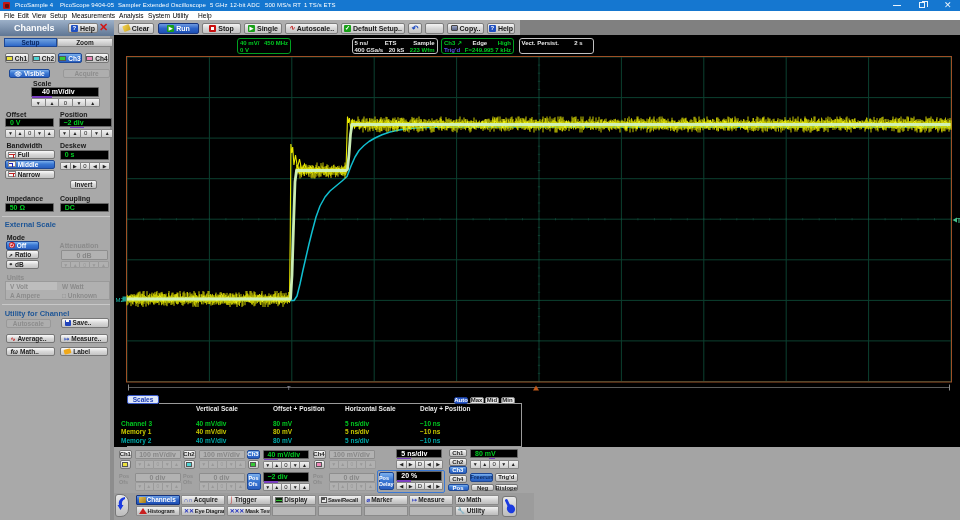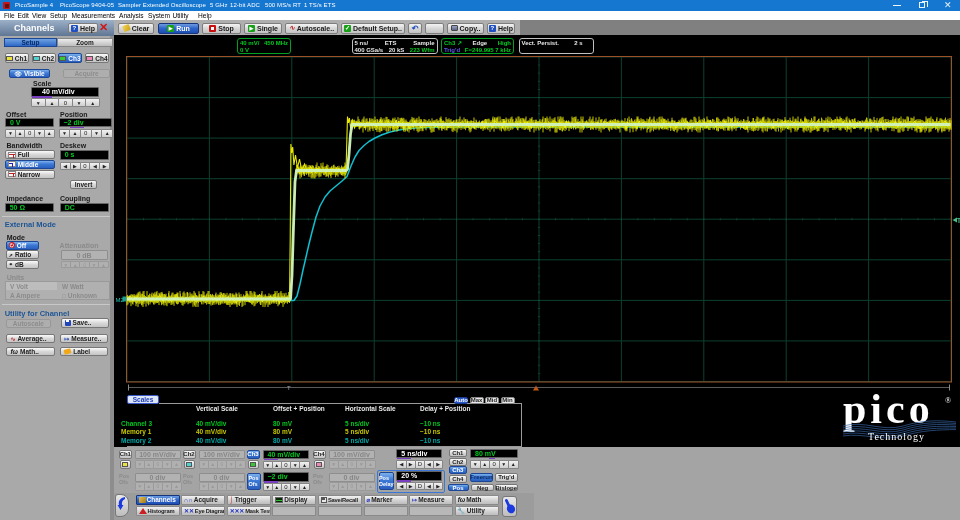--- a/index.html
+++ b/index.html
@@ -136,21 +136,21 @@
       <i style="font-size:6px">0</i>
       <i>◀</i>
       <i>▶</i>
     </div>
 <div class="abs pbtn" style="left:70px;top:180px;width:27px;height:8.5px">Invert</div>
 <div class="abs lbl" style="left:6.5px;top:194.5px">Impedance</div>
 <div class="abs lbl" style="left:60px;top:194.5px">Coupling</div>
 <div class="abs fld fldg" style="left:4.7px;top:202.5px;width:49.5px;height:9.5px">50 Ω</div>
 <div class="abs fld fldg" style="left:59.7px;top:202.5px;width:49.5px;height:9.5px">DC</div>
 <div class="abs" style="left:2px;top:215.5px;width:108px;height:1px;background:#8f8f8f;border-bottom:1px solid #c8c8c8"></div>
-<div class="abs hdr" style="left:4.7px;top:219.5px">External Mode</div>
+<div class="abs hdr" style="left:4.7px;top:219.5px">External Scale</div>
 <div class="abs lbl" style="left:6.7px;top:233.5px">Mode</div>
 <div class="abs pbtn sel" style="left:5.8px;top:240.5px;width:33px;height:9px;justify-content:flex-start;padding-left:2px"><span style="display:inline-block;width:6px;height:6px;background:#d01818;border-radius:50%;color:#fff;font-size:5px;line-height:6px;text-align:center">⏻</span>Off</div>
 <div class="abs pbtn" style="left:5.8px;top:250px;width:33px;height:9px;justify-content:flex-start;padding-left:2px"><span style="font-size:5px">➚</span>Ratio</div>
 <div class="abs pbtn" style="left:5.8px;top:259.5px;width:33px;height:9px;justify-content:flex-start;padding-left:2px"><span style="font-size:5px">⚭</span>dB</div>
 <div class="abs dlbl" style="left:59.6px;top:241.5px">Attenuation</div>
 <div class="abs dfld" style="left:60.6px;top:250px;width:47px;height:10px">0 dB</div>
 <div class="abs spin dis" style="left:60.6px;top:261px;width:47px;height:7px">
       <i>▼</i>
       <i>▲</i>
       <i style="font-size:5px">0</i>
@@ -366,35 +366,20 @@
 <div class="abs" style="left:121px;top:428px;font-size:6.5px;font-weight:bold;color:#c8c800">Memory 1</div>
 <div class="abs" style="left:196px;top:428px;font-size:6.5px;font-weight:bold;color:#c8c800">40 mV/div</div>
 <div class="abs" style="left:273px;top:428px;font-size:6.5px;font-weight:bold;color:#c8c800">80 mV</div>
 <div class="abs" style="left:345px;top:428px;font-size:6.5px;font-weight:bold;color:#c8c800">5 ns/div</div>
 <div class="abs" style="left:420px;top:428px;font-size:6.5px;font-weight:bold;color:#c8c800">−10 ns</div>
 <div class="abs" style="left:121px;top:436.5px;font-size:6.5px;font-weight:bold;color:#00a8a8">Memory 2</div>
 <div class="abs" style="left:196px;top:436.5px;font-size:6.5px;font-weight:bold;color:#00a8a8">40 mV/div</div>
 <div class="abs" style="left:273px;top:436.5px;font-size:6.5px;font-weight:bold;color:#00a8a8">80 mV</div>
 <div class="abs" style="left:345px;top:436.5px;font-size:6.5px;font-weight:bold;color:#00a8a8">5 ns/div</div>
 <div class="abs" style="left:420px;top:436.5px;font-size:6.5px;font-weight:bold;color:#00a8a8">−10 ns</div>
-<div class="abs" style="left:838px;top:394px;width:122px;height:52px">
-<div style="position:absolute;left:5px;top:-9px;font-family:'Liberation Serif',serif;font-size:42px;font-weight:bold;color:#fff;letter-spacing:4px">pico</div>
-<div style="position:absolute;left:107px;top:2px;font-family:'Liberation Serif',serif;font-size:8px;color:#fff">®</div>
-<svg width="122" height="52" style="position:absolute;left:0;top:0" viewBox="0 0 122 52">
-<g stroke="#35619f" fill="none" stroke-width="0.7">
-<path d="M5,32 C25,26 45,38 65,32 S100,26 118,28"></path>
-<path d="M5,34 C25,28.5 45,40 65,34 S100,28 118,29.5"></path>
-<path d="M5,36 C25,31 45,42 65,36 S100,30 118,31"></path>
-<path d="M5,38 C25,33.5 45,44 65,38 S100,32 118,32.5"></path>
-<path d="M5,40 C25,36 45,46 65,40 S100,34 118,34"></path>
-<path d="M5,42 C25,38.5 45,48 65,42 S100,36 118,35.5"></path>
-</g>
-      </svg>
-<div style="position:absolute;left:30px;top:36.5px;font-family:'Liberation Serif',serif;font-size:10px;color:#fff;letter-spacing:1px">Technology</div>
-</div>
 <div class="abs" style="left:114px;top:447px;width:846px;height:73px;background:#a4a4a4"></div>
 <div class="abs pbtn" style="left:118.8px;top:449.5px;width:13px;height:9px;font-size:6px">Ch1</div>
 <div class="abs pbtn" style="left:119.8px;top:460px;width:11px;height:9px">
       <span class="sw" style="background:#ece23c;width:6px;height:5px"></span>
     </div>
 <div class="abs dfld" style="left:134.5px;top:449.5px;width:46px;height:9.5px">100 mV/div</div>
 <div class="abs spin dis" style="left:134.5px;top:460px;width:46px;height:8.5px">
       <i style="font-size:5px">▼</i>
       <i style="font-size:5px">▲</i>
       <i style="font-size:5px">0</i>

